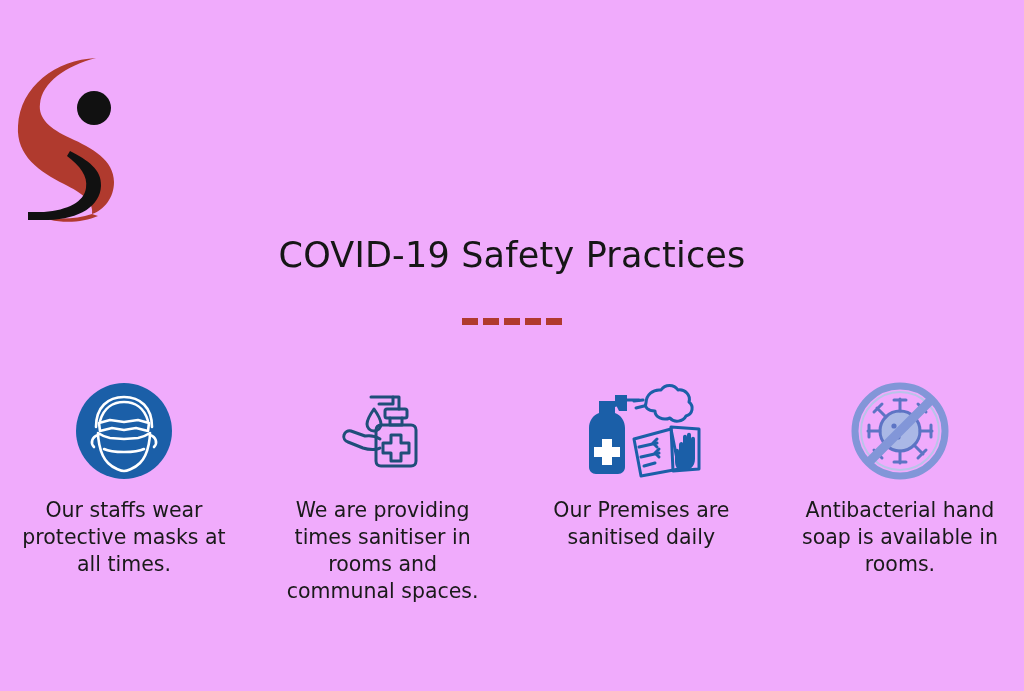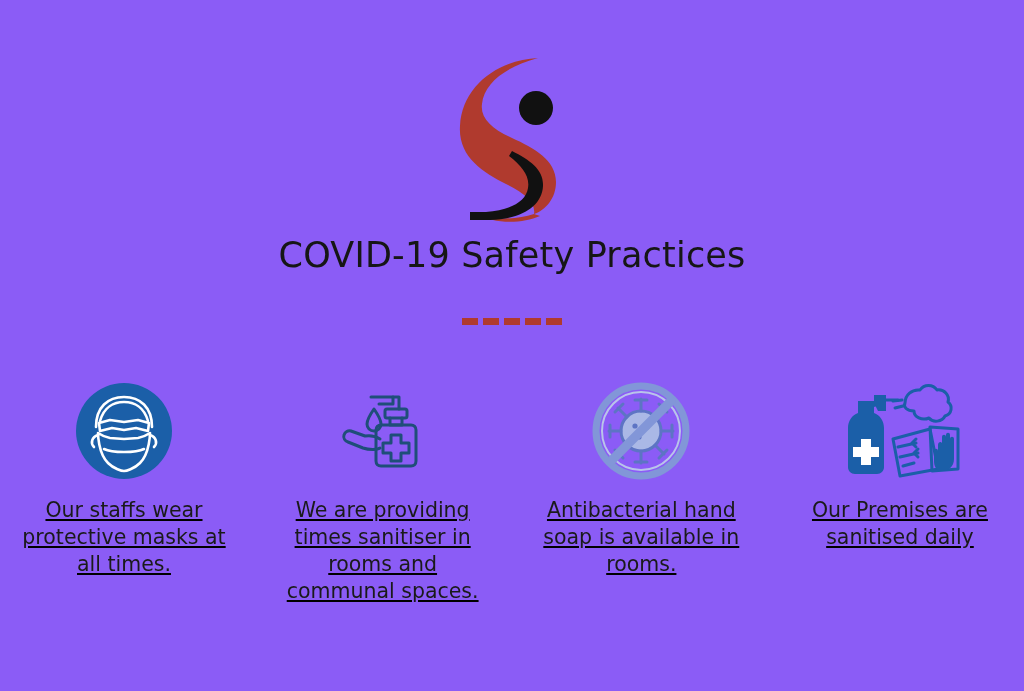--- a/index.html
+++ b/index.html
@@ -12,24 +12,23 @@
     background: #fcfcfc;
     font-family: "Liberation Sans", sans-serif;
     overflow: hidden;
     position: relative;
   }
 
   .page {
     width: 1024px;
     height: 691px;
     position: relative;
-    background: #8b5cf6;
+    background: #f0abfc;
     display: flex;
     flex-direction: column;
-    align-items: center;
   }
 
   
   .logo-wrap {
     margin-top: 52px;
     width: 140px;
     height: 172px;
     display: flex;
     align-items: center;
     justify-content: center;
@@ -66,21 +65,20 @@
 
   
   .cards {
     margin-top: 52px;
     width: 1024px;
     display: flex;
     align-items: flex-start;
     justify-content: space-between;
     padding: 0 0;
     box-sizing: border-box;
-    text-decoration: underline;
   }
   .card {
     width: 248px;
     display: flex;
     flex-direction: column;
     align-items: center;
   }
   .card-icon {
     height: 104px;
     display: flex;
@@ -176,20 +174,63 @@
                      C45 50, 48 47, 48 43 C48 38, 41 28, 41 28 Z"></path>
 
             <path d="M47 58 C44 56, 38 54, 32 55 L18 50 C15 49, 12 51, 11 54
                      C10 57, 12 60, 15 61 L30 67 C36 69, 44 69, 47 67"></path>
           </g>
 
           <path d="M58 54 L68 54 L68 62 L76 62 L76 72 L68 72 L68 80 L58 80 L58 72 L50 72 L50 62 L58 62 Z" fill="none" stroke="#1f4e79" stroke-width="3" stroke-linejoin="round"></path>
         </svg>
       </div>
       <div class="card-caption">We are providing times sanitiser in rooms and communal spaces.</div>
+    </div>
+
+    <div class="card">
+      <div class="card-icon">
+        <svg width="124" height="100" viewBox="0 0 124 100">
+
+          <path d="M20 20 L36 20 L36 14 L48 14 L48 22 L36 26 L36 32
+                   C42 34, 46 40, 46 47 L46 86 C46 90, 43 93, 39 93
+                   L17 93 C13 93, 10 90, 10 86 L10 47 C10 40, 14 34, 20 32 Z" fill="#1b5fa8"></path>
+
+          <path d="M36 22 L48 22 L48 30 L40 30 Z" fill="#1b5fa8"></path>
+
+          <path d="M48 19 L60 19" stroke="#1b5fa8" stroke-width="3" stroke-linecap="round" fill="none"></path>
+
+          <path d="M23 58 L33 58 L33 66 L41 66 L41 76 L33 76 L33 84 L23 84 L23 76 L15 76 L15 66 L23 66 Z" fill="#ffffff"></path>
+
+          <g fill="none" stroke="#1b5fa8" stroke-width="3" stroke-linejoin="round" stroke-linecap="round">
+            <path d="M67 22 C67 14, 74 8, 82 9 C86 3, 95 3, 99 9
+                     C106 8, 112 14, 110 21 C115 25, 114 33, 107 35
+                     C104 41, 95 42, 91 37 C84 40, 76 36, 76 30
+                     C69 30, 65 26, 67 22 Z"></path>
+            <path d="M55 20 L64 19"></path>
+            <path d="M57 27 L65 25"></path>
+          </g>
+
+          <g fill="none" stroke="#1b5fa8" stroke-width="3" stroke-linejoin="round" stroke-linecap="round">
+            <path d="M55 58 L92 48 L100 88 L62 95 Z"></path>
+            <path d="M60 66 L78 62"></path>
+            <path d="M62 76 L80 72"></path>
+            <path d="M65 85 L76 82"></path>
+            <path d="M74 62 L78 58 M74 62 L78 66"></path>
+            <path d="M76 72 L80 68 M76 72 L80 76"></path>
+          </g>
+
+          <path d="M92 46 L120 48 L120 88 L94 90 Z" fill="none" stroke="#1b5fa8" stroke-width="3" stroke-linejoin="round"></path>
+
+          <path d="M100 64 C100 61, 103 60, 104 62 L104 56 C104 53, 108 53, 108 56
+                   L108 54 C108 51, 112 51, 112 54 L112 58 C112 55, 116 55, 116 58
+                   L116 78 C116 86, 110 90, 104 90 C98 90, 96 85, 96 80 L96 70
+                   C96 67, 100 67, 100 70 Z" fill="#1b5fa8"></path>
+        </svg>
+      </div>
+      <div class="card-caption">Our Premises are sanitised daily</div>
     </div>
 
     <div class="card">
       <div class="card-icon">
         <svg width="100" height="100" viewBox="0 0 100 100">
 
           <circle cx="50" cy="50" r="45" fill="none" stroke="#8296d8" stroke-width="7"></circle>
           <circle cx="50" cy="50" r="39" fill="none" stroke="#b9c4ea" stroke-width="2"></circle>
 
           <g stroke="#5d74c4" stroke-width="3" stroke-linecap="round" fill="none">
@@ -207,57 +248,14 @@
           <circle cx="44" cy="45" r="2.6" fill="#5d74c4"></circle>
           <circle cx="56" cy="46" r="2.6" fill="#5d74c4"></circle>
           <circle cx="48" cy="56" r="2.6" fill="#5d74c4"></circle>
 
           <path d="M20 80 L80 20" stroke="#8296d8" stroke-width="9" stroke-linecap="round"></path>
         </svg>
       </div>
       <div class="card-caption">Antibacterial hand soap is available in rooms.</div>
     </div>
 
-    <div class="card">
-      <div class="card-icon">
-        <svg width="124" height="100" viewBox="0 0 124 100">
-
-          <path d="M20 20 L36 20 L36 14 L48 14 L48 22 L36 26 L36 32
-                   C42 34, 46 40, 46 47 L46 86 C46 90, 43 93, 39 93
-                   L17 93 C13 93, 10 90, 10 86 L10 47 C10 40, 14 34, 20 32 Z" fill="#1b5fa8"></path>
-
-          <path d="M36 22 L48 22 L48 30 L40 30 Z" fill="#1b5fa8"></path>
-
-          <path d="M48 19 L60 19" stroke="#1b5fa8" stroke-width="3" stroke-linecap="round" fill="none"></path>
-
-          <path d="M23 58 L33 58 L33 66 L41 66 L41 76 L33 76 L33 84 L23 84 L23 76 L15 76 L15 66 L23 66 Z" fill="#ffffff"></path>
-
-          <g fill="none" stroke="#1b5fa8" stroke-width="3" stroke-linejoin="round" stroke-linecap="round">
-            <path d="M67 22 C67 14, 74 8, 82 9 C86 3, 95 3, 99 9
-                     C106 8, 112 14, 110 21 C115 25, 114 33, 107 35
-                     C104 41, 95 42, 91 37 C84 40, 76 36, 76 30
-                     C69 30, 65 26, 67 22 Z"></path>
-            <path d="M55 20 L64 19"></path>
-            <path d="M57 27 L65 25"></path>
-          </g>
-
-          <g fill="none" stroke="#1b5fa8" stroke-width="3" stroke-linejoin="round" stroke-linecap="round">
-            <path d="M55 58 L92 48 L100 88 L62 95 Z"></path>
-            <path d="M60 66 L78 62"></path>
-            <path d="M62 76 L80 72"></path>
-            <path d="M65 85 L76 82"></path>
-            <path d="M74 62 L78 58 M74 62 L78 66"></path>
-            <path d="M76 72 L80 68 M76 72 L80 76"></path>
-          </g>
-
-          <path d="M92 46 L120 48 L120 88 L94 90 Z" fill="none" stroke="#1b5fa8" stroke-width="3" stroke-linejoin="round"></path>
-
-          <path d="M100 64 C100 61, 103 60, 104 62 L104 56 C104 53, 108 53, 108 56
-                   L108 54 C108 51, 112 51, 112 54 L112 58 C112 55, 116 55, 116 58
-                   L116 78 C116 86, 110 90, 104 90 C98 90, 96 85, 96 80 L96 70
-                   C96 67, 100 67, 100 70 Z" fill="#1b5fa8"></path>
-        </svg>
-      </div>
-      <div class="card-caption">Our Premises are sanitised daily</div>
-    </div>
-
   </div>
 </div>
 
 </body></html>

